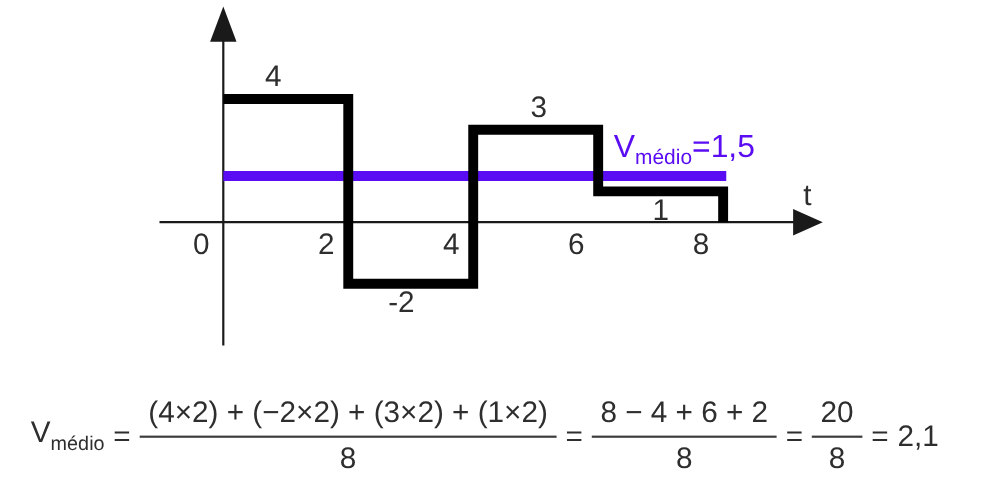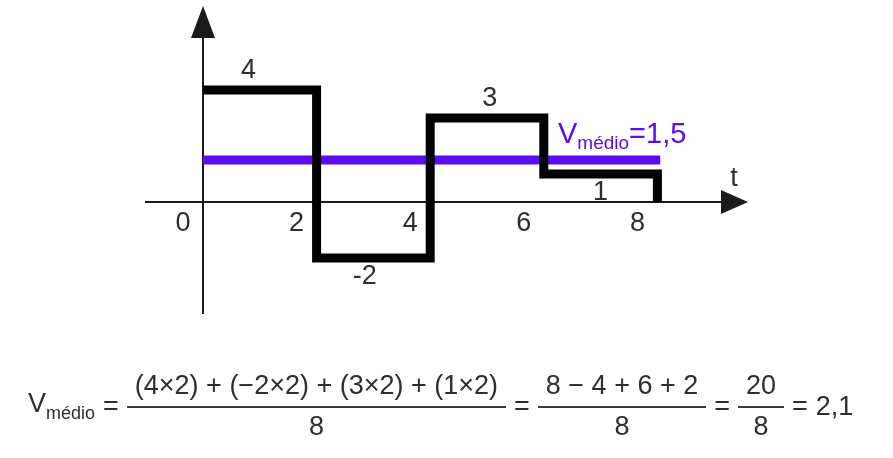--- a/index.html
+++ b/index.html
@@ -19,21 +19,21 @@
     font-family: "Liberation Sans", sans-serif;
     font-size: 27px;
     fill: #2e2e2e;
   }
   .avg-label {
     font-family: "Liberation Sans", sans-serif;
     font-size: 29px;
   }
   .formula {
     position: absolute;
-    left: 28px; top: 370px;
+    left: 28px; top: 360px;
     display: flex;
     align-items: center;
     gap: 7px;
     font-size: 27px;
     color: #2e2e2e;
     white-space: nowrap;
   }
   .lhs .subscript {
     font-size: 18px;
     vertical-align: -7px;

